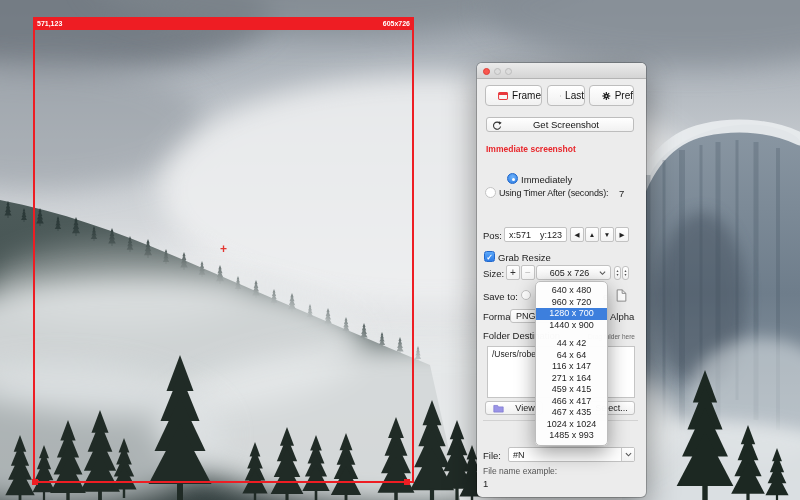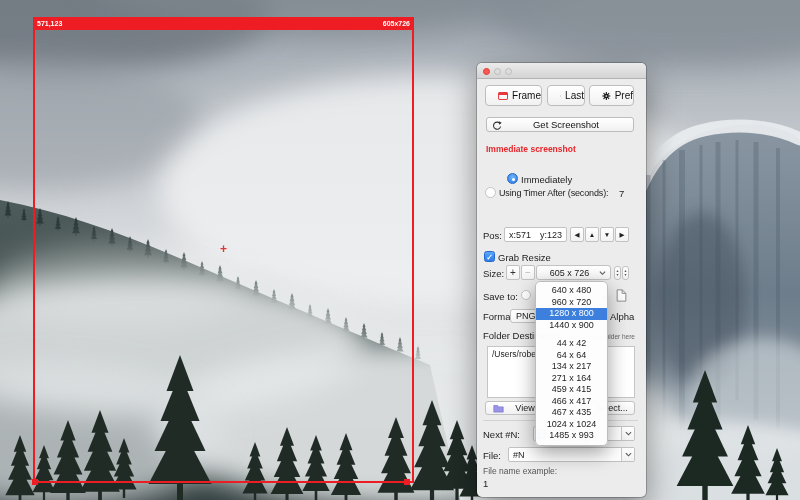--- a/index.html
+++ b/index.html
@@ -375,57 +375,46 @@
         </svg>
         <span>View</span>
       </div>
       <div class="mini-btn" style="left:111px; width:47px;">
         <span>Select...</span>
       </div>
     </div>
 
     <div class="divider" style="top:357px;"></div>
 
-    <div class="row" style="top:363px; height:15px;">
-      <span class="lbl" style="left:6px; top:2.5px;">Next #N:</span>
-      <div class="combo-field" style="left:56px; width:102px;">
-        <span class="val selhl">3</span>
-        <span class="dd">
-          <svg width="7" height="5" viewBox="0 0 8 5">
-              <path d="M1,1 L4,4 L7,1" fill="none" stroke="#555" stroke-width="1.2"></path>
-            </svg>
-        </span>
-      </div>
-    </div>
 
     <div class="row" style="top:384px; height:15px;padding-left:16px;">
       <span class="lbl" style="left:6px; top:2.5px;">File:</span>
       <div class="combo-field" style="left:31px; width:127px;">
         <span class="val">#N</span>
         <span class="dd">
           <svg width="7" height="5" viewBox="0 0 8 5">
               <path d="M1,1 L4,4 L7,1" fill="none" stroke="#555" stroke-width="1.2"></path>
             </svg>
         </span>
       </div>
     </div>
 
     <div class="lbl gray-sm" style="left:6px; top:403px;">File name example:</div>
     <div class="lbl" style="left:6px; top:415px;">1</div>
   </div>
 
   <div class="menu">
     <div class="menu-item">640 x 480</div>
     <div class="menu-item">960 x 720</div>
-    <div class="menu-item sel">1280 x 800</div>
+    <div class="menu-item sel">1280 x 700</div>
     <div class="menu-item">1440 x 900</div>
     <div class="menu-gap"></div>
     <div class="menu-item">44 x 42</div>
     <div class="menu-item">64 x 64</div>
-    <div class="menu-item">134 x 217</div>
+    <div class="menu-item">116 x 147</div>
     <div class="menu-item">271 x 164</div>
     <div class="menu-item">459 x 415</div>
     <div class="menu-item">466 x 417</div>
     <div class="menu-item">467 x 435</div>
     <div class="menu-item">1024 x 1024</div>
     <div class="menu-item">1485 x 993</div>
   </div>
 
 </div>
 

